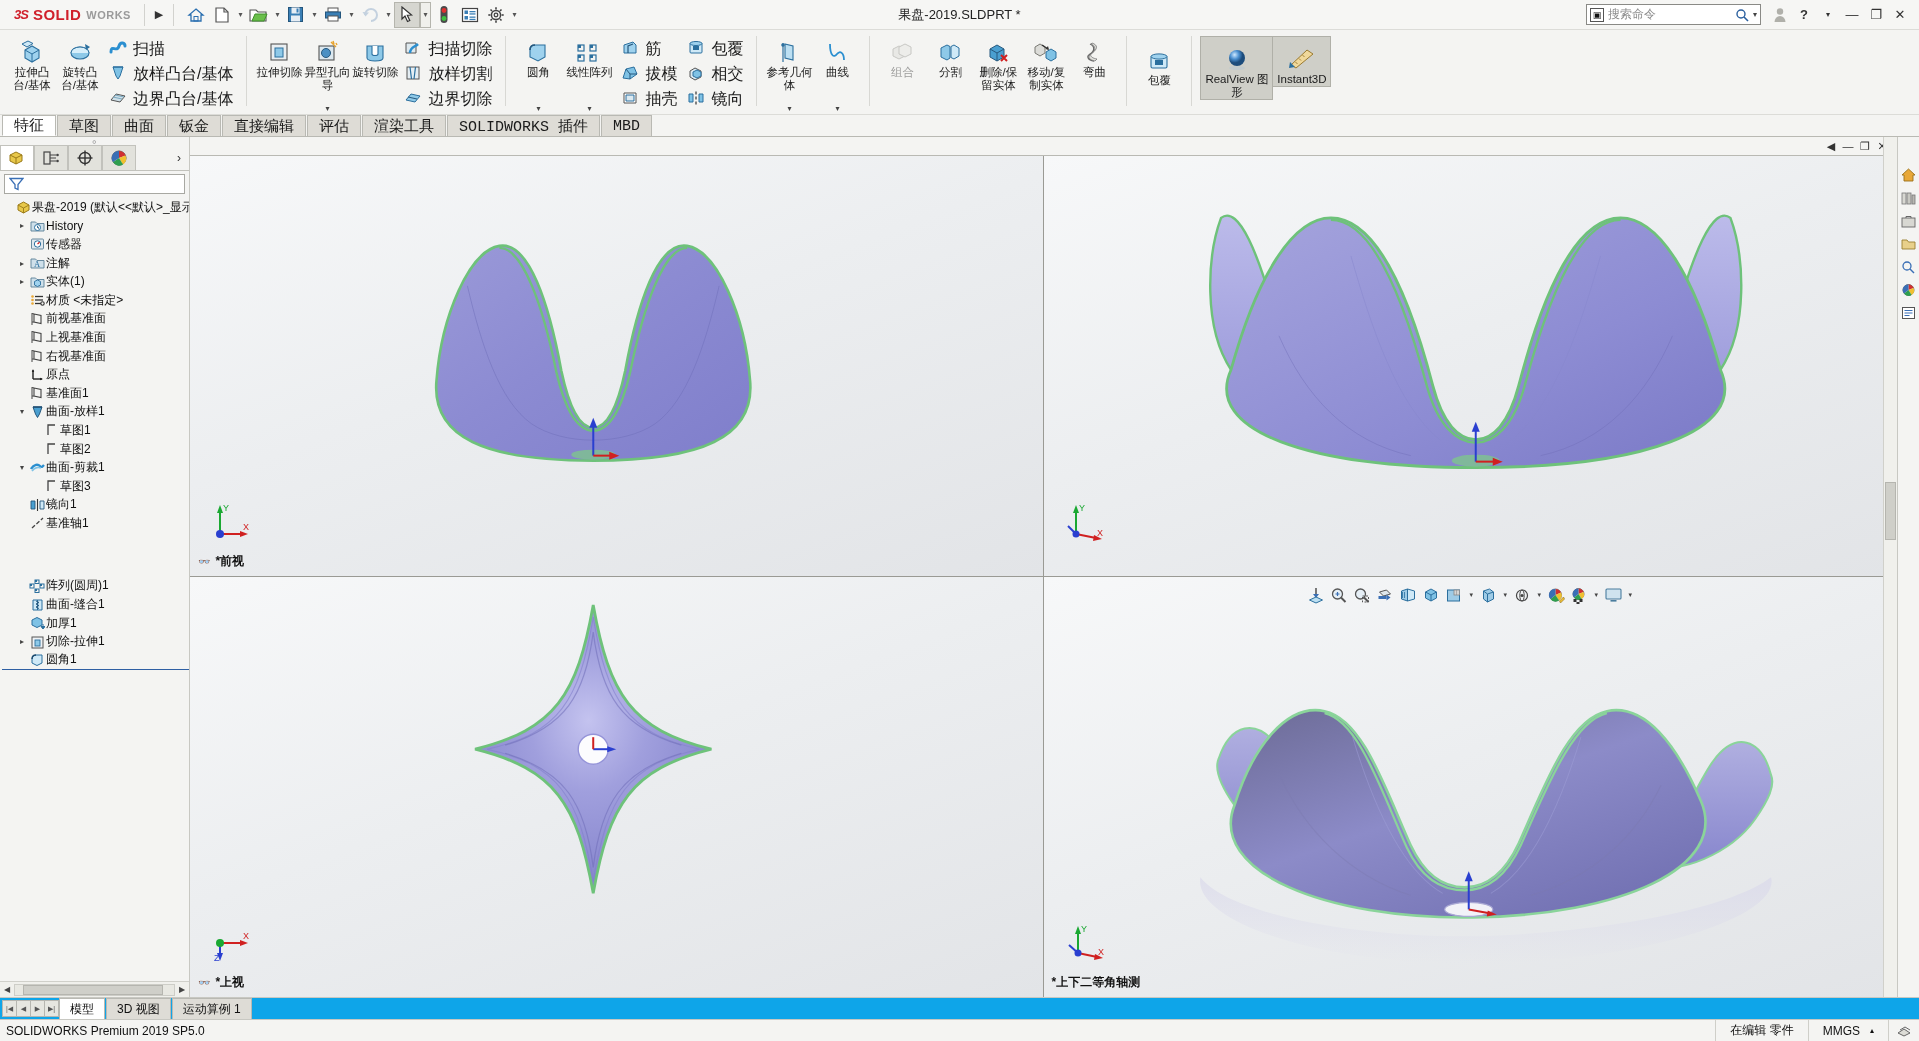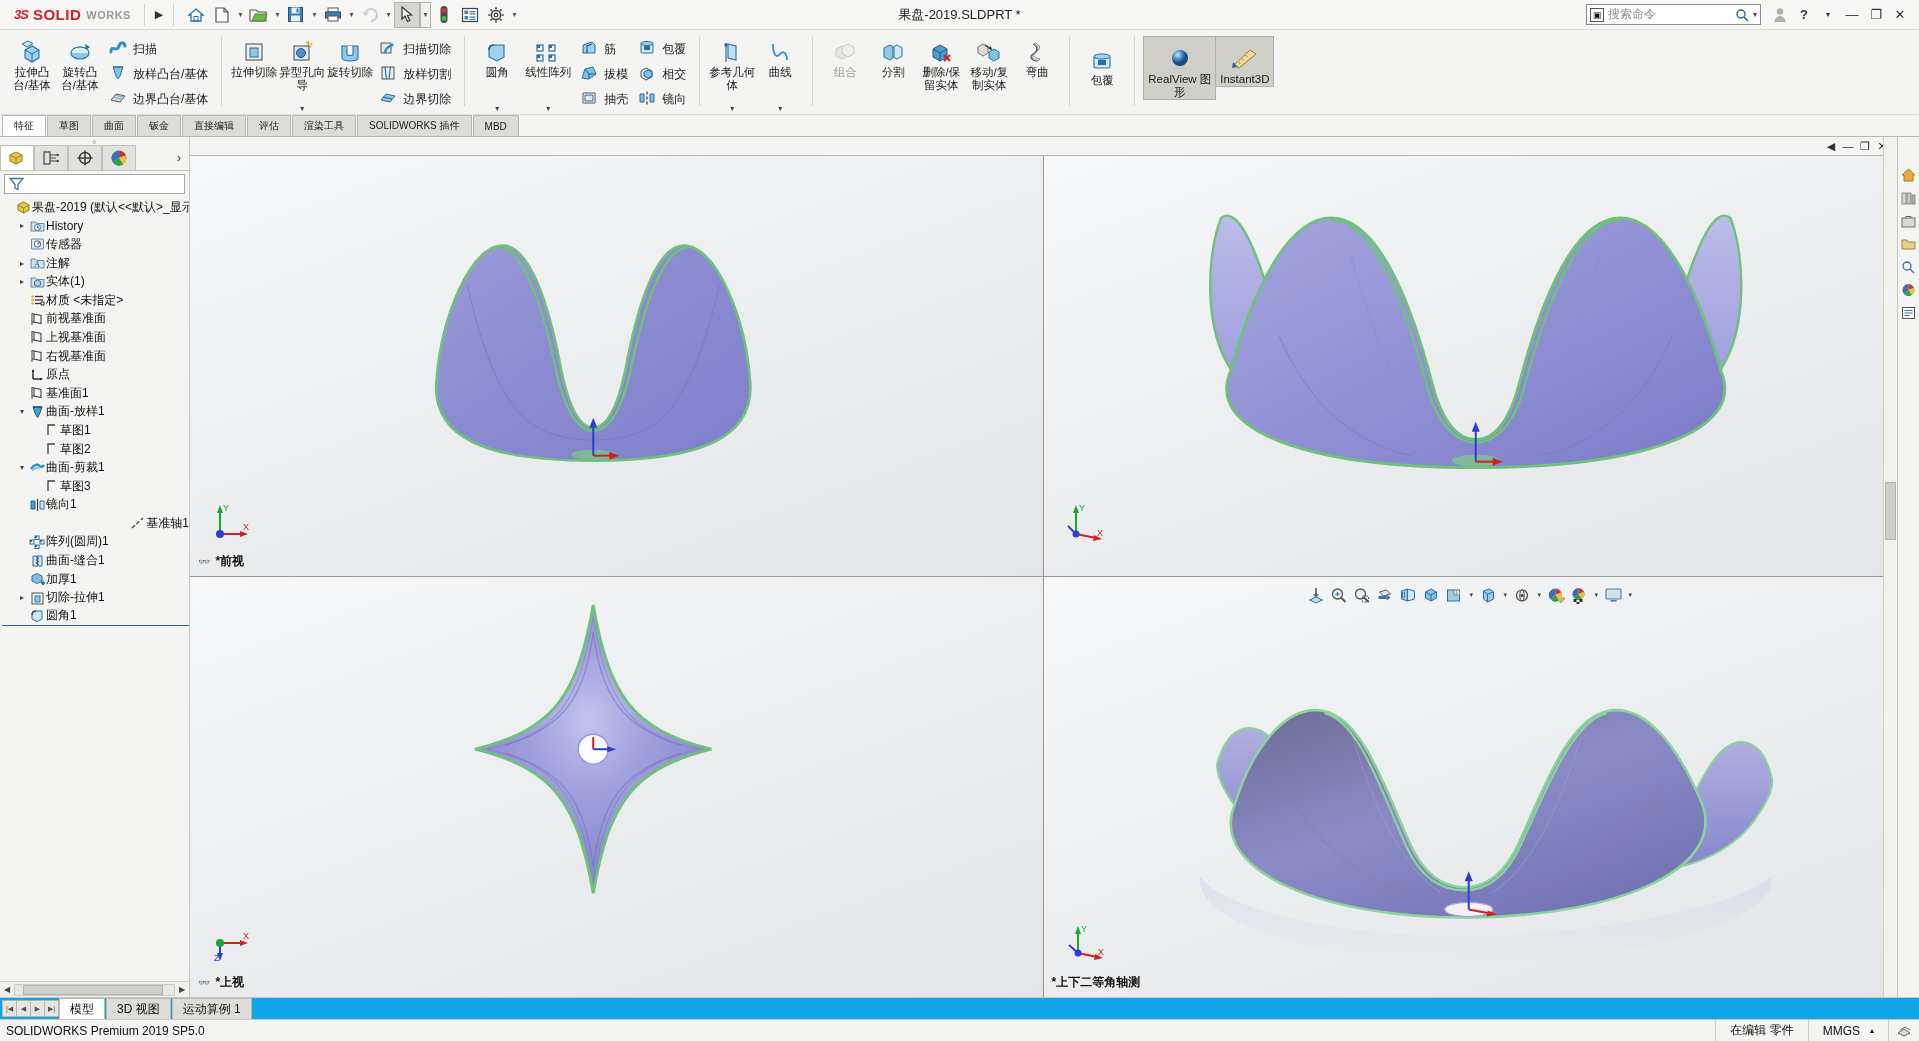--- a/index.html
+++ b/index.html
@@ -56,30 +56,30 @@
   .big-btn .gl{ height:26px; display:flex; align-items:flex-end; }
   .big-btn .lab{ font-size:11.5px; line-height:13px; color:#1a1a1a; margin-top:2px; }
   .big-btn .caret{ position:absolute; bottom:1px; left:0; right:0; text-align:center; font-size:8px; color:#444;}
   .big-btn.wide{ width:54px; }
   .big-btn.rv{ width:73px; background:#cfcfc8; border:1px solid #b0b0a8; padding-top:8px;}
   .big-btn.i3d{ width:58px; background:#cfcfc8; border:1px solid #b0b0a8; border-left:none; padding-top:8px;}
   .big-btn.dim{ opacity:.42; }
   .stack{ display:flex; flex-direction:column; justify-content:center; padding:3px 0 0 2px; }
   .sm-btn{ display:flex; align-items:center; gap:5px; height:25px; padding:0 5px 0 2px; }
   .sm-btn .gl{ width:20px; text-align:center; }
-  .sm-btn .lab{ font-size:12px; color:#1a1a1a; white-space:nowrap;}
+  .sm-btn .lab{ font-size:16px; color:#1a1a1a; white-space:nowrap;}
 
   
   .tabs{
     flex:0 0 22px; height:22px; display:flex; align-items:flex-end; background:#f4f4f2;
     padding-left:2px; border-bottom:1px solid #b9b9b3;
   }
   .tab{
-    height:21px; padding:0 11px; display:flex; align-items:center; font-size:10px;
-    background:#dedcd6; border:1px solid #b9b9b3; border-bottom:none; margin-right:1px; color:#1a1a1a;
+    height:21px; padding:0 11px; display:flex; align-items:center; font-size:15px;
+    background:#dedcd6; border:1px solid #b9b9b3; border-bottom:none; margin-right:1px; color:#1a1a1a;font-family:Liberation Mono, monospace;
   }
   .tab.active{ background:#fff; border-bottom:1px solid #fff; }
 
   
   .body{ flex:1; display:flex; min-height:0; background:#f4f4f2; }
 
   
   .leftpanel{ width:190px; flex:0 0 190px; display:flex; flex-direction:column; background:#f4f4f2;
       border-right:1px solid #c8c8c2; }
   .lp-dot{ height:8px; display:flex; align-items:center; justify-content:center; font-size:10px; color:#999;}
@@ -861,30 +861,30 @@
             <span class="exp"></span>
             <span class="tic">
               <svg width="15" height="14" viewBox="0 0 15 14">
                 <path d="M1 3 L5 3 L5 11 L1 11 Z" fill="#4a9fd0" stroke="#26587e" stroke-width=".9"></path>
                 <path d="M10 3 L14 3 L14 11 L10 11 Z" fill="#cfe9f7" stroke="#26587e" stroke-width=".9"></path>
                 <line x1="7.5" y1="1" x2="7.5" y2="13" stroke="#333" stroke-width="1.1"></line>
               </svg>
             </span>
             <span class="tlab">镜向1</span>
           </div>
-          <div class="trow" style="padding-left: 14px; justify-content: flex-end;">
+          <div class="trow" style="padding-left: 14px;">
             <span class="exp"></span>
             <span class="tic">
               <svg width="15" height="14" viewBox="0 0 15 14">
                 <line x1="2" y1="12" x2="13" y2="2" stroke="#444" stroke-width="1.3" stroke-dasharray="4 2"></line>
               </svg>
             </span>
             <span class="tlab">基准轴1</span>
           </div>
-          <div class="trow" style="padding-left: 14px;">
+          <div class="trow" style="padding-left: 14px; margin-top: 44px;">
             <span class="exp"></span>
             <span class="tic">
               <svg width="16" height="14" viewBox="0 0 16 14">
                 <g fill="none" stroke="#2b6f9e" stroke-width="1">
                   <rect x="1" y="5" width="4" height="4"></rect>
                   <rect x="11" y="5" width="4" height="4"></rect>
                   <rect x="6" y="1" width="4" height="3.5"></rect>
                   <rect x="6" y="10" width="4" height="3.5"></rect>
                 </g>
                 <g fill="#2b6f9e">

